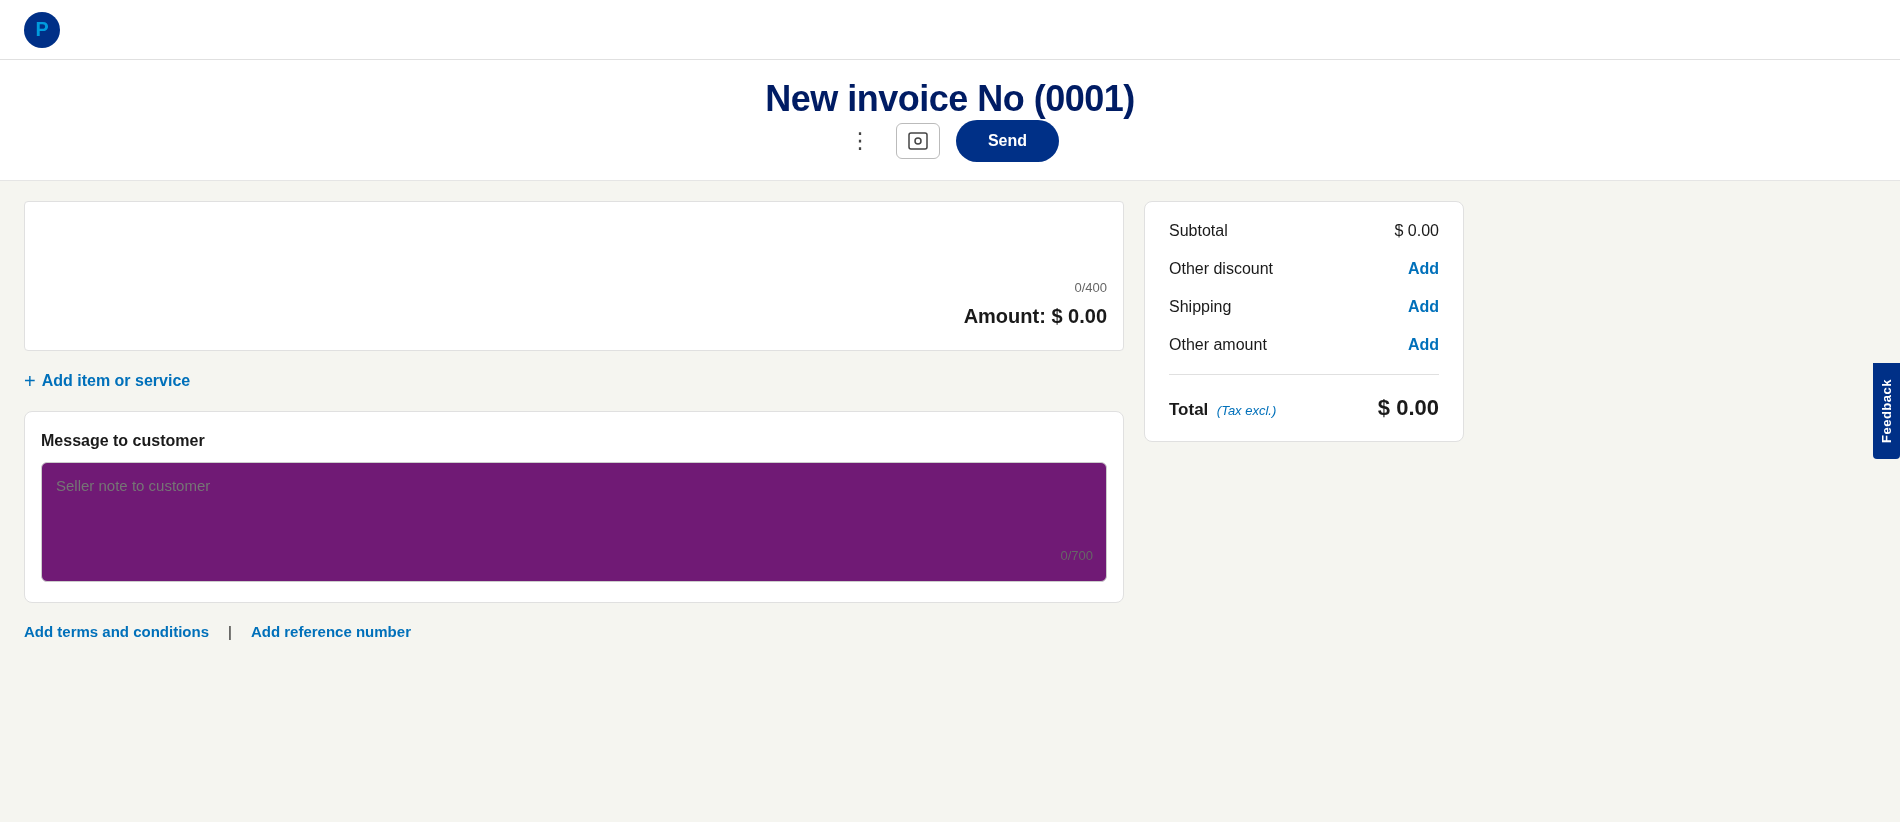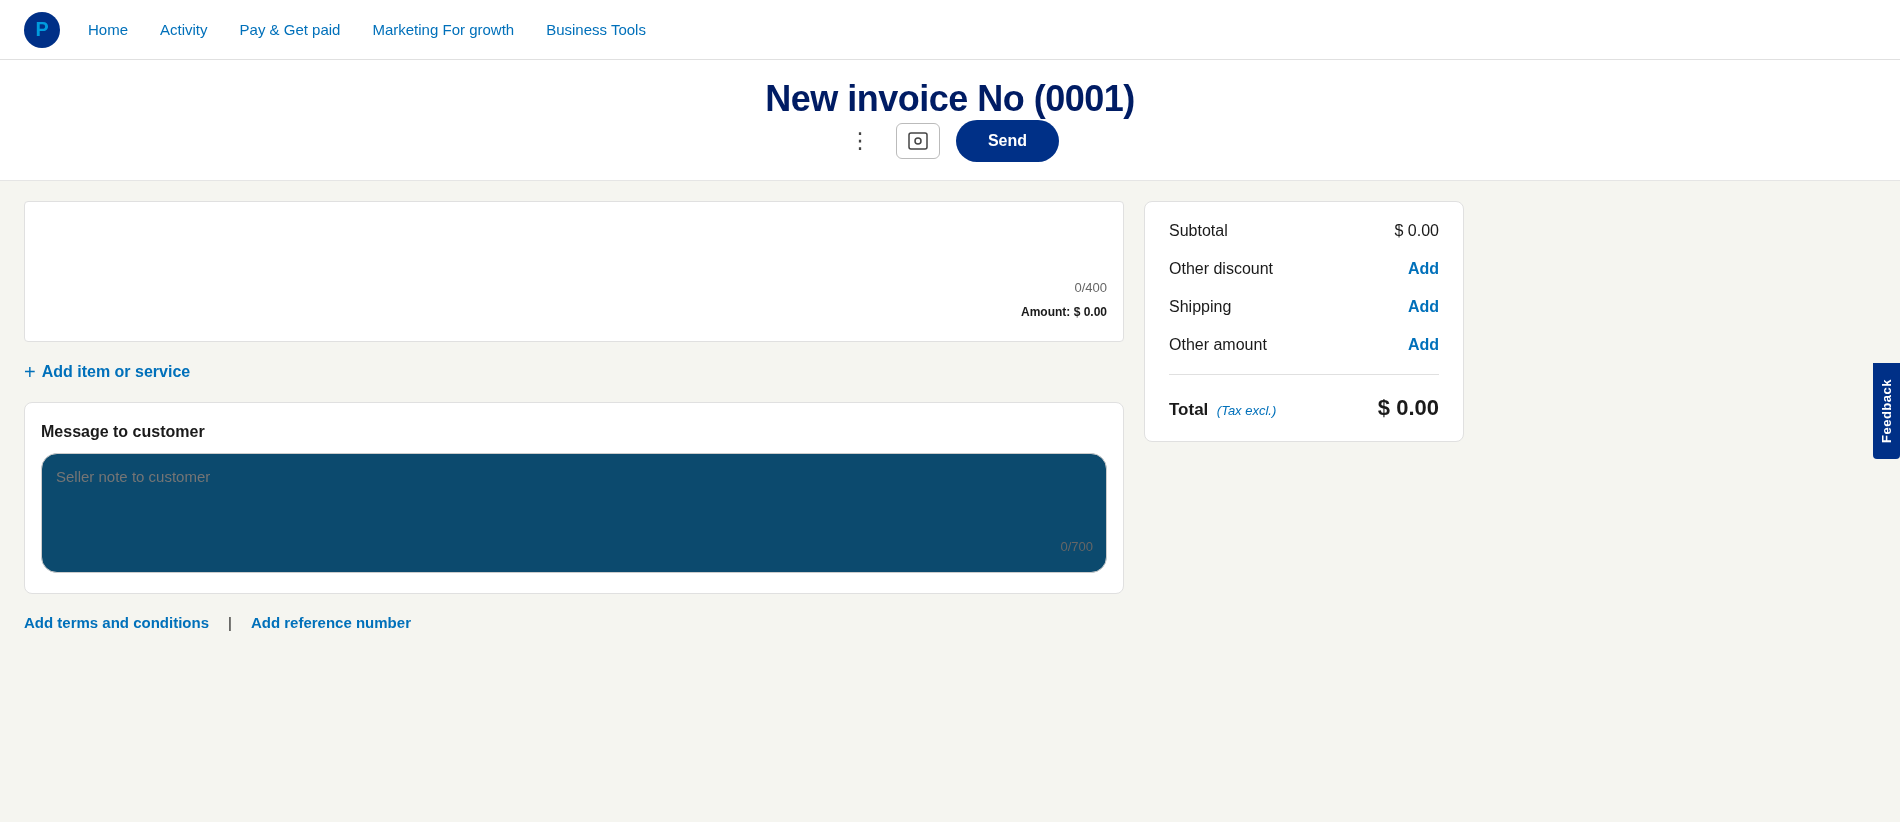--- a/index.html
+++ b/index.html
@@ -149,21 +149,21 @@
       padding: 8px 16px 0 16px;
     }
     .char-count {
       text-align: right;
       font-size: 13px;
       color: #666;
       padding: 6px 16px 4px 16px;
     }
     .amount-row {
       text-align: right;
-      font-size: 12px;
+      font-size: 20px;
       font-weight: 600;
       color: #1a1a1a;
       padding: 6px 16px 10px 16px;
     }
     .text-area-stub {
       width: 100%;
       min-height: 60px;
       border: none;
       outline: none;
       resize: none;
@@ -206,27 +206,27 @@
     .section-label {
       font-size: 16px;
       font-weight: 700;
       color: #1a1a1a;
       margin-bottom: 12px;
     }
     .message-textarea {
       width: 100%;
       min-height: 120px;
       border: 1px solid #ccc;
-      border-radius: 16px;
+      border-radius: 6px;
       padding: 14px 14px 32px 14px;
       font-size: 15px;
       color: #999;
       resize: none;
       outline: none;
-      background: #0c4a6e;
+      background: #701a75;
       font-family: inherit;
       position: relative;
     }
     .textarea-wrapper {
       position: relative;
     }
     .textarea-char-count {
       position: absolute;
       bottom: 23px;
       right: 14px;
@@ -329,27 +329,20 @@
 </head>
 <body>
 
 <nav class="navbar">
   <div class="navbar-logo">
     <svg class="paypal-logo" viewBox="0 0 40 40" xmlns="http://www.w3.org/2000/svg">
       <circle cx="20" cy="20" r="20" fill="#003087"></circle>
       <text x="20" y="27" text-anchor="middle" font-size="22" font-family="Arial" font-weight="bold" fill="#009cde">P</text>
     </svg>
   </div>
-  <ul class="nav-links">
-    <li><a href="#">Home</a></li>
-    <li><a href="#">Activity</a></li>
-    <li><a href="#">Pay &amp; Get paid</a></li>
-    <li><a href="#">Marketing For growth</a></li>
-    <li><a href="#">Business Tools</a></li>
-  </ul>
 </nav>
 
 <div class="page-header">
   <h1 class="page-title">New invoice No (0001)</h1>
   <div class="header-actions">
     <button class="more-options-btn">⋮</button>
     <button class="preview-btn" title="Preview">
       <svg width="22" height="22" viewBox="0 0 22 22" fill="none" xmlns="http://www.w3.org/2000/svg">
         <rect x="2" y="3" width="18" height="16" rx="2" stroke="#444" stroke-width="1.5" fill="none"></rect>
         <circle cx="11" cy="11" r="3" stroke="#444" stroke-width="1.5" fill="none"></circle>

